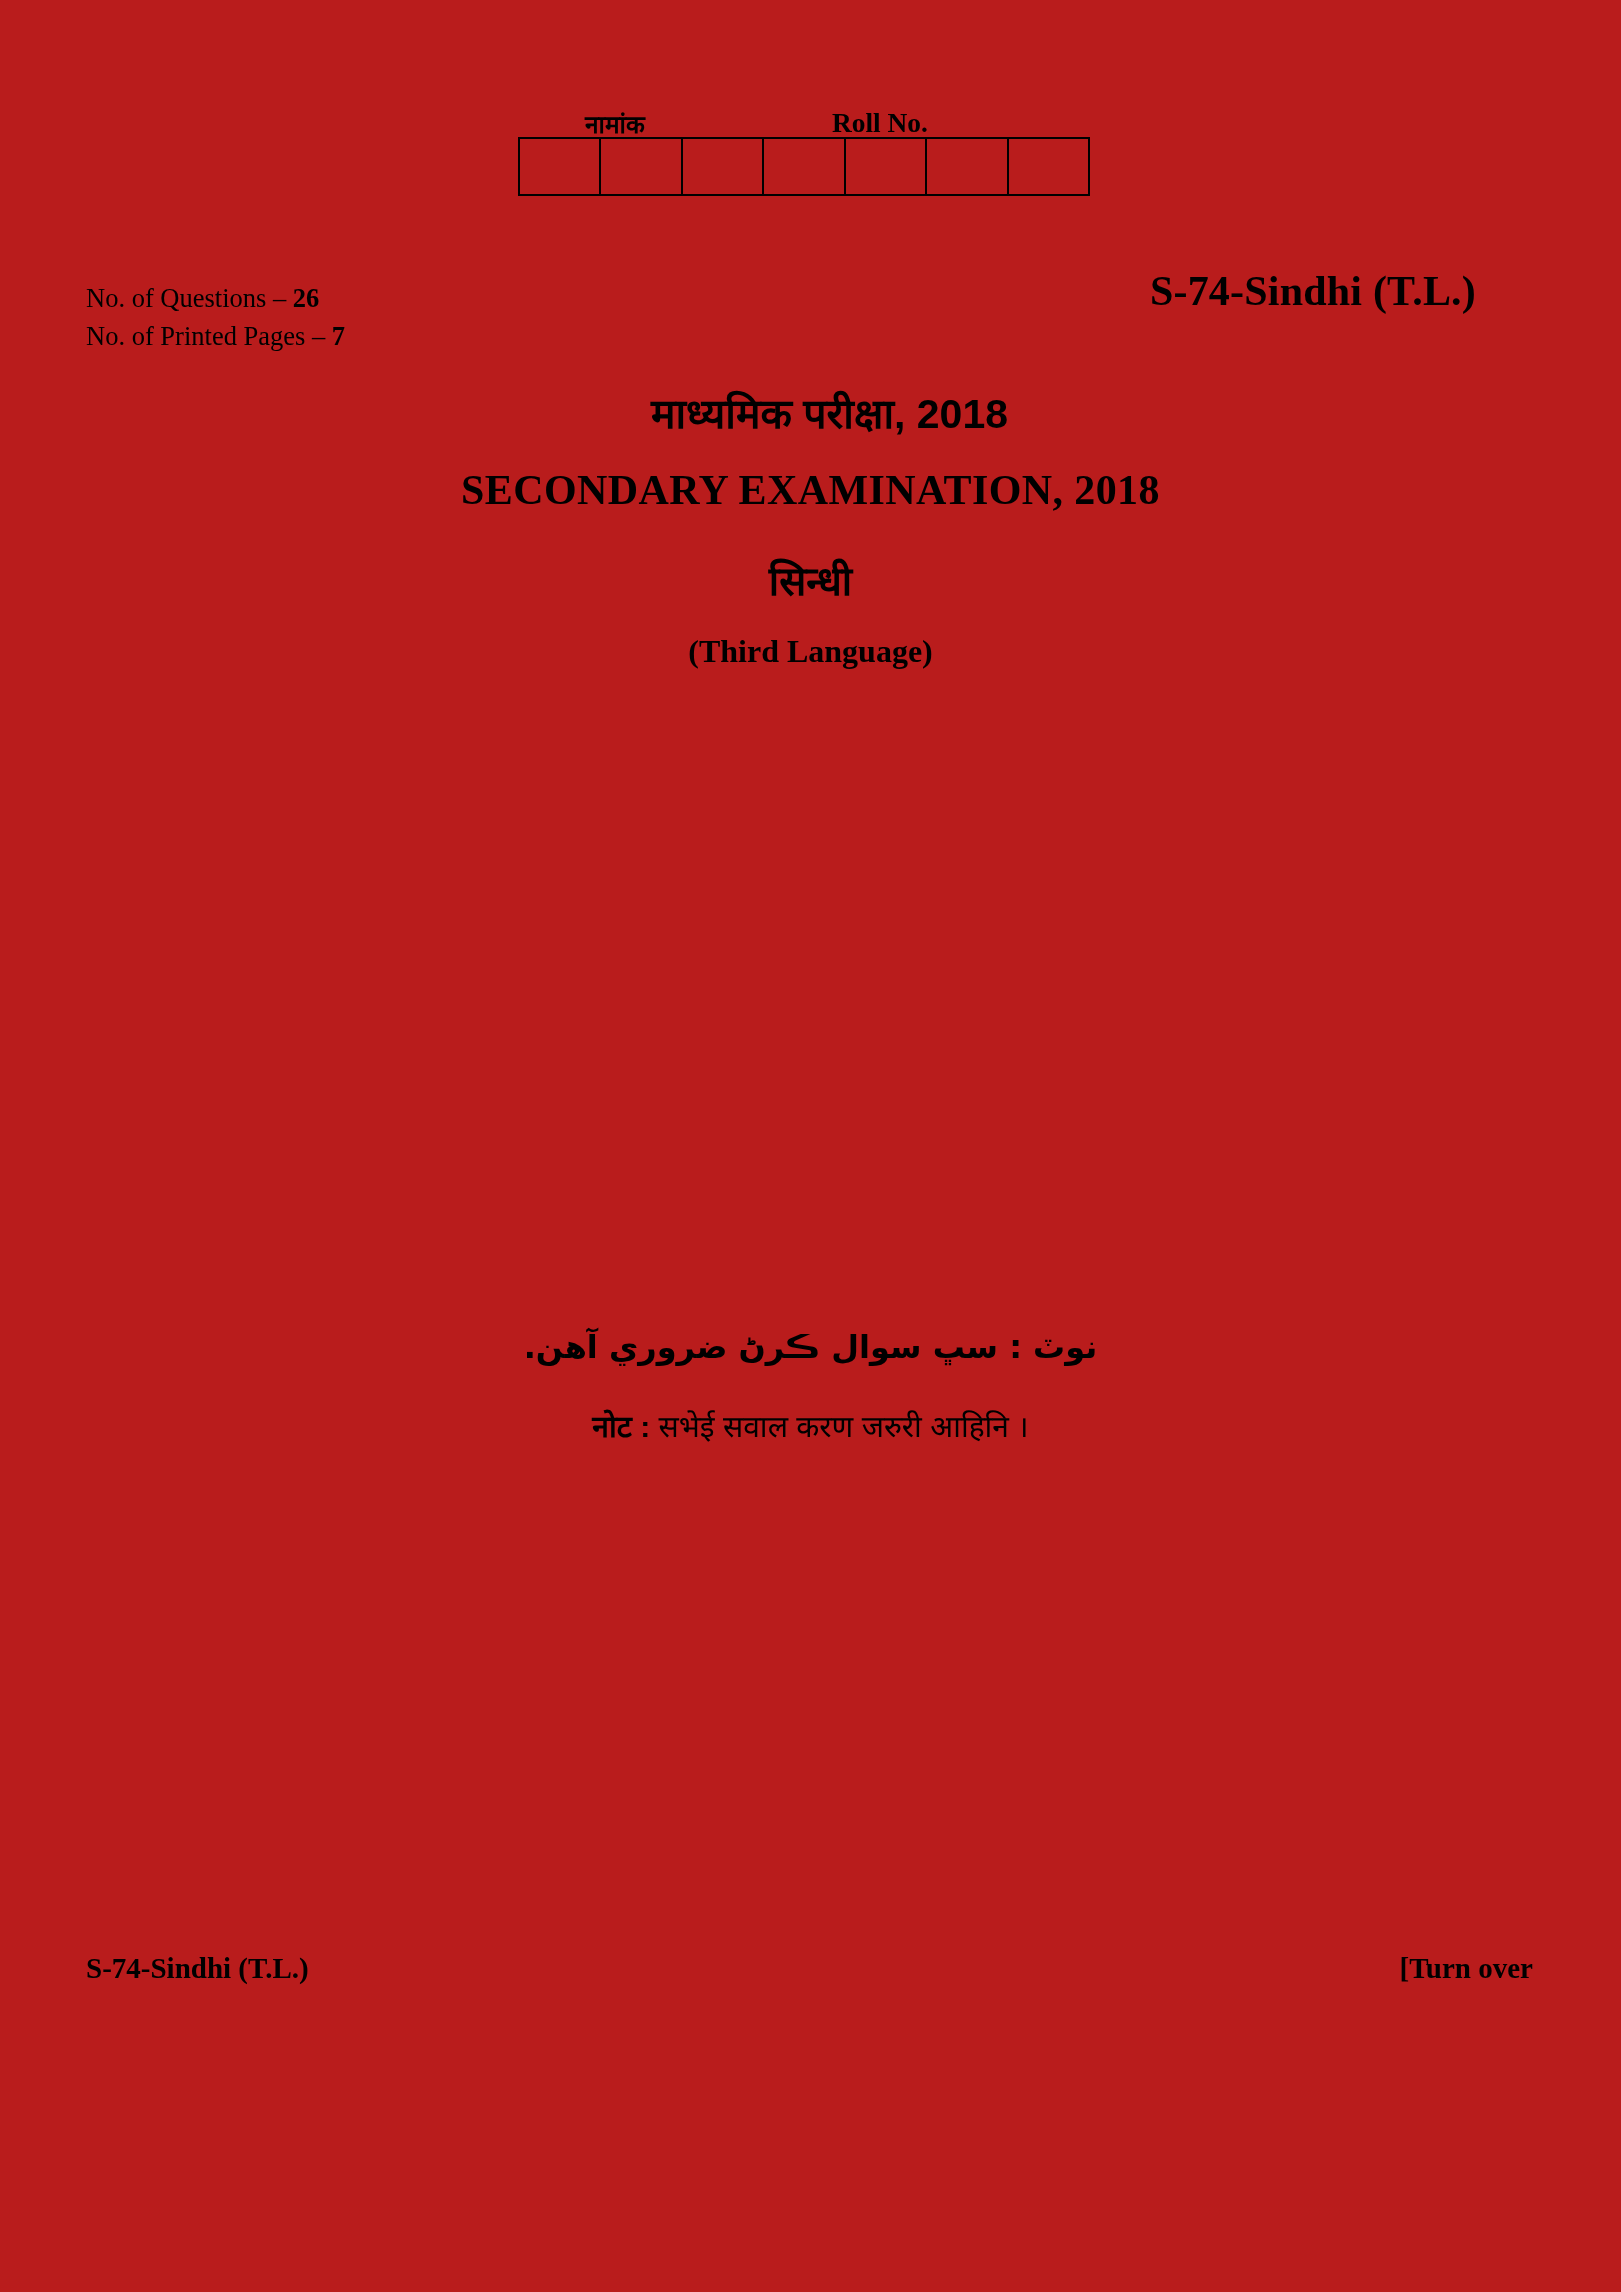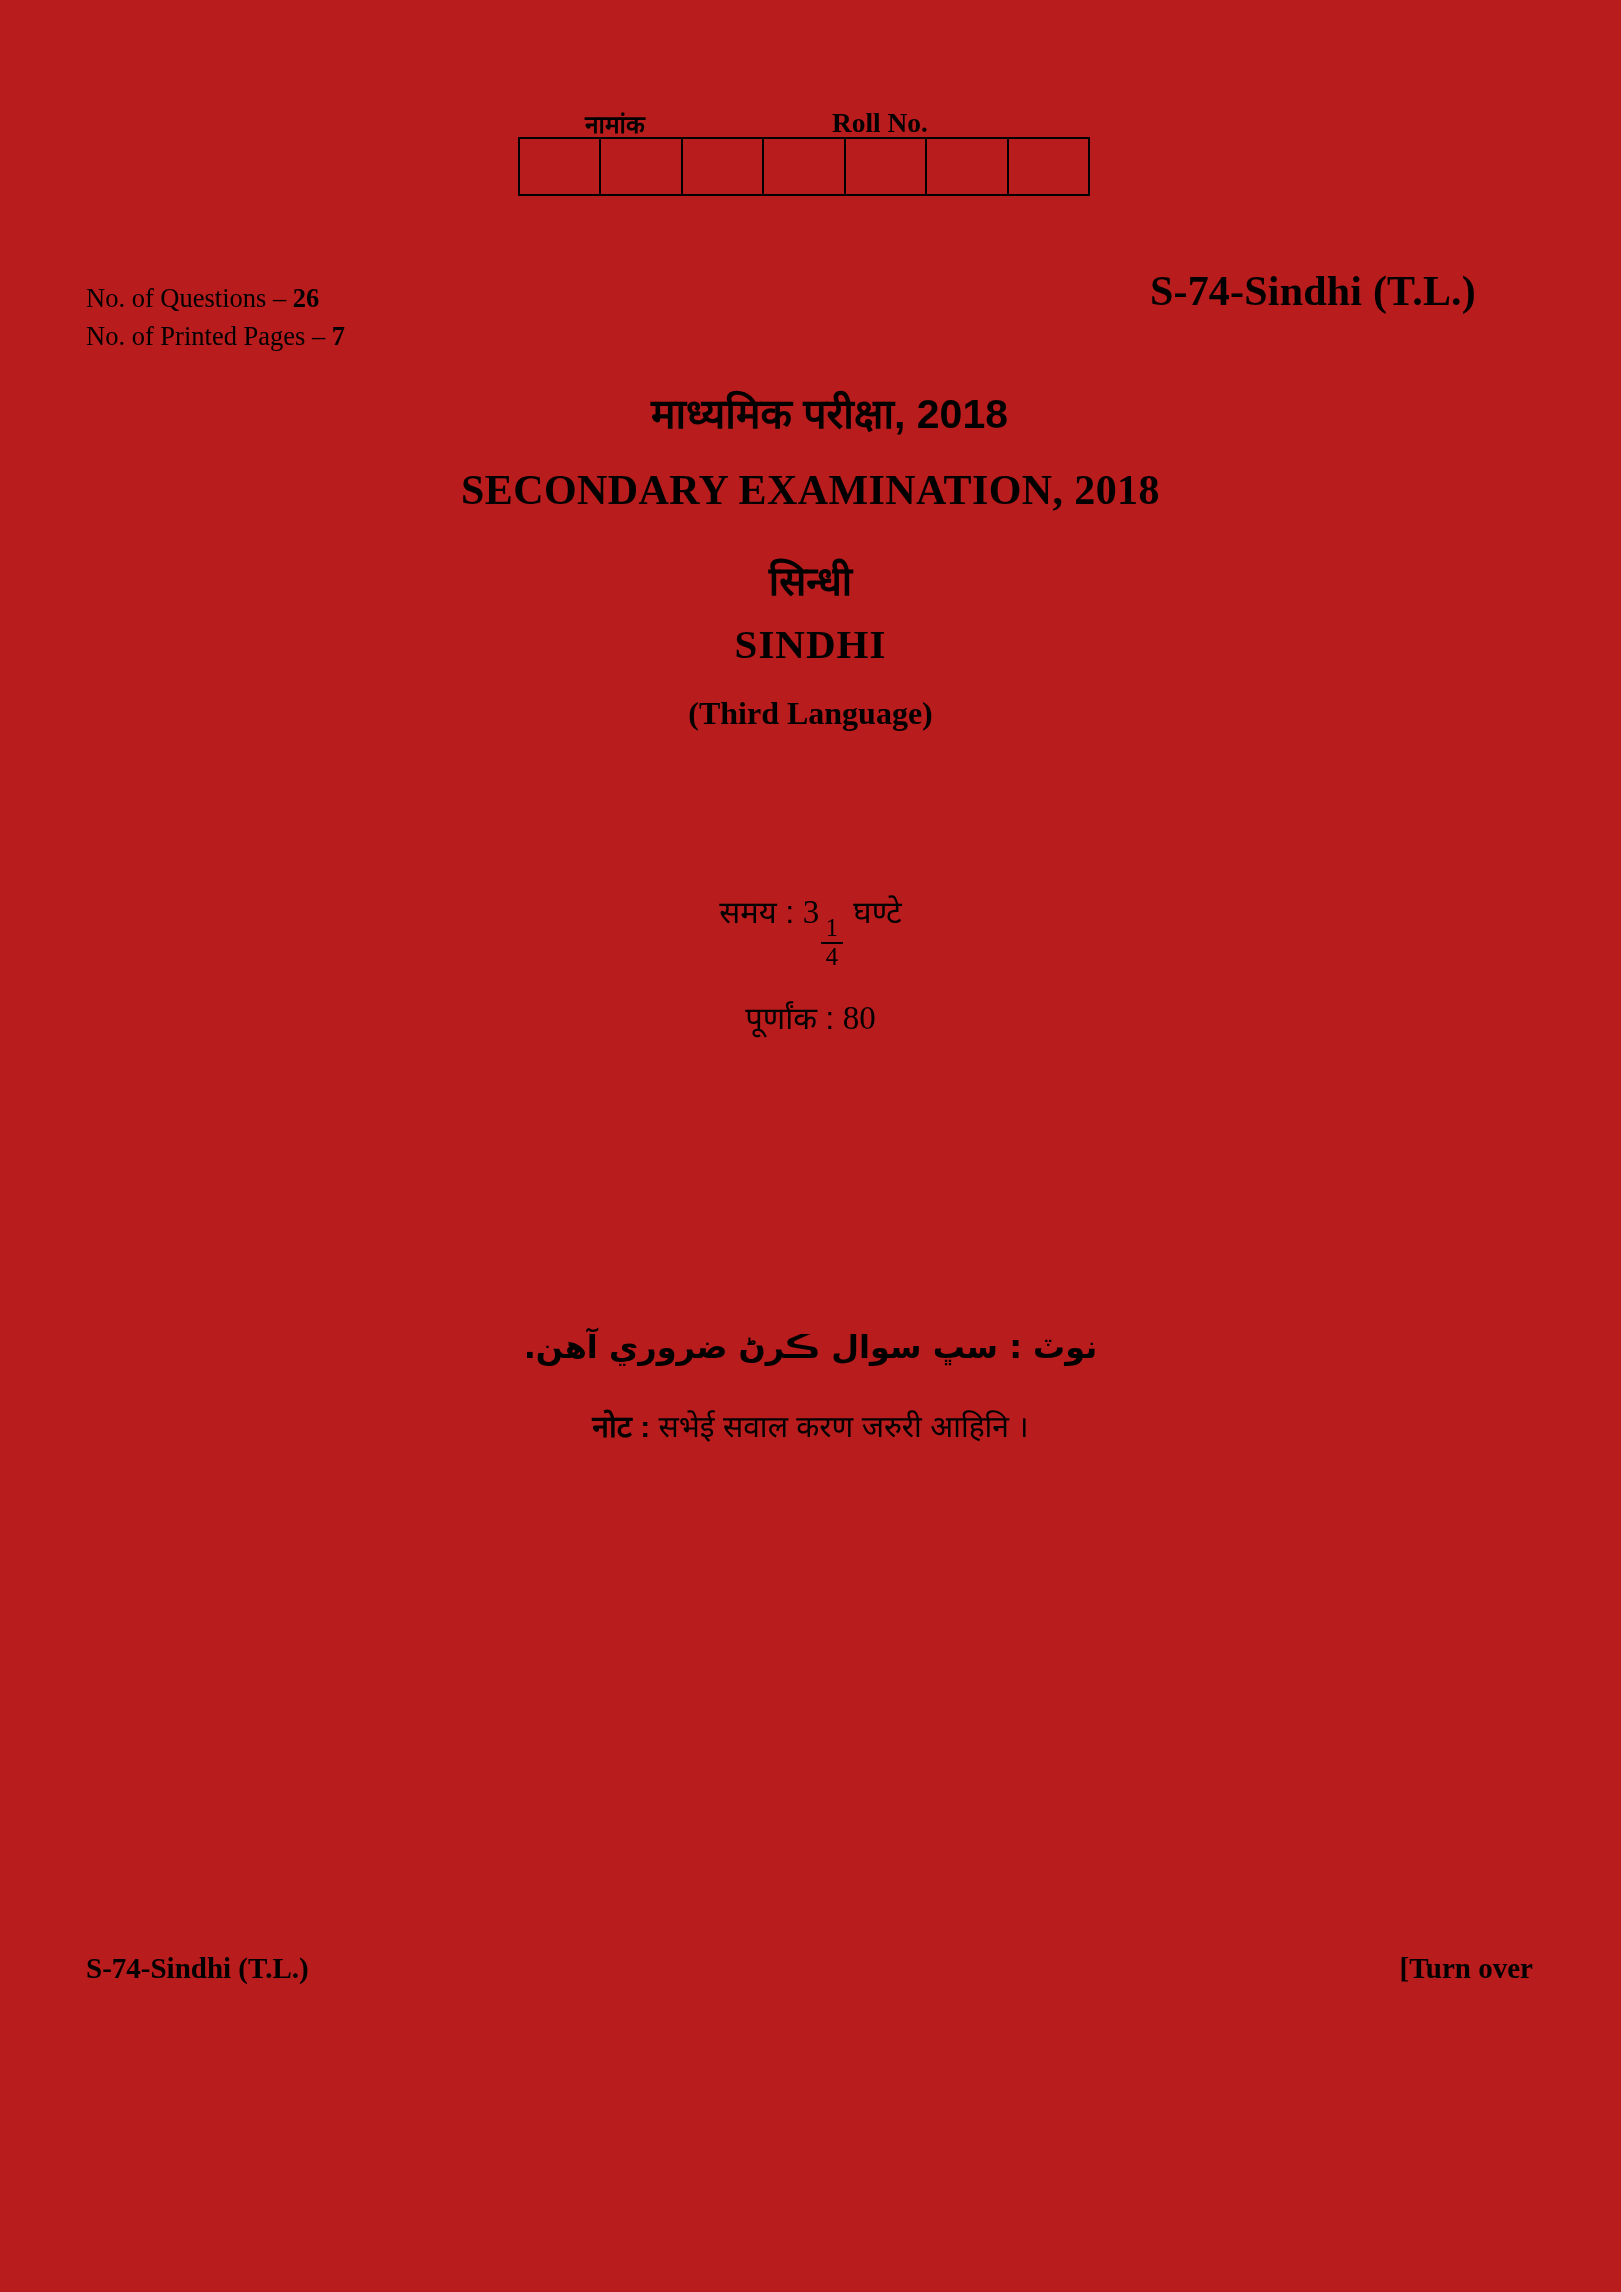--- a/index.html
+++ b/index.html
@@ -248,32 +248,23 @@
     <div class="meta-line"><span>No. of Questions – </span><b>26</b></div>
     <div class="meta-line"><span>No. of Printed Pages – </span><b>7</b></div>
   </div>
 
   <div class="paper-code">S-74-Sindhi (T.L.)</div>
 
   <div class="titles">
     <div class="t-devanagari-exam">माध्यमिक परीक्षा, 2018</div>
     <div class="t-english-exam">SECONDARY EXAMINATION, 2018</div>
     <div class="t-subject-hi">सिन्धी</div>
-    <div class="t-subject-en">SINDHI</div>
     <div class="t-language">(Third Language)</div>
   </div>
 
-  <div class="timing">
-    <span class="time-row"><span>समय : </span><span class="num">3</span><span class="frac">
-          <span class="numer">1</span>
-          <span class="bar"></span>
-          <span class="denom">4</span>
-        </span><span> घण्टे</span></span>
-    <span class="marks-row"><span>पूर्णांक : </span><span class="num">80</span></span>
-  </div>
 
   <div class="note-sindhi">نوٽ : سڀ سوال ڪرڻ ضروري آهن.</div>
   <div class="note-hindi"><span class="lead">नोट : </span><span>सभेई सवाल करण जरुरी आहिनि ।</span></div>
 
   <div class="footer-left">S-74-Sindhi (T.L.)</div>
   <div class="footer-right">[Turn over</div>
 
 </div>
 
 

